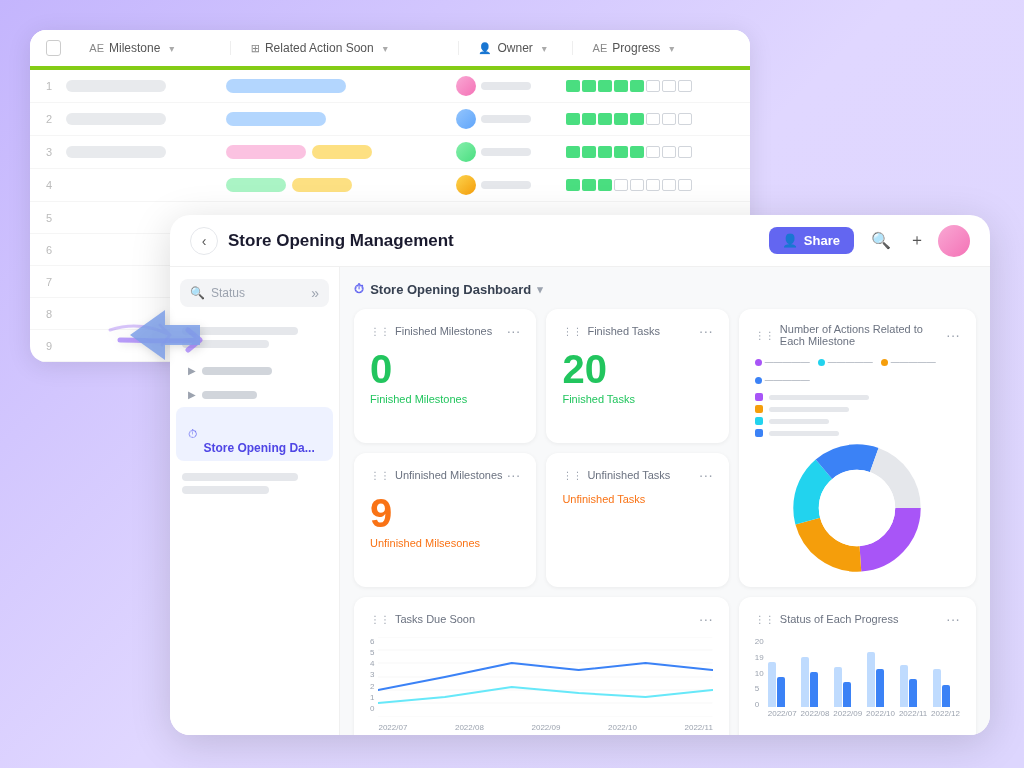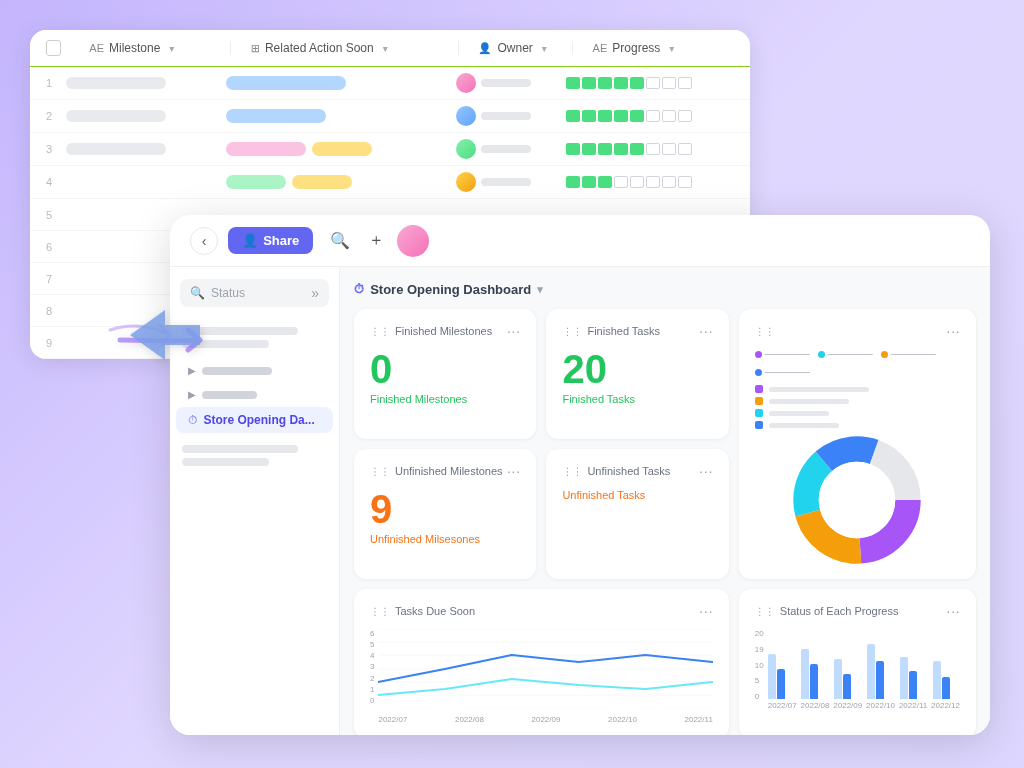--- a/index.html
+++ b/index.html
@@ -22,21 +22,21 @@
       background: #fff;
       border-radius: 16px;
       box-shadow: 0 4px 24px rgba(0,0,0,0.10);
       overflow: hidden;
     }
 
     .bg-card-header {
       display: flex;
       align-items: center;
       padding: 10px 16px;
-      border-bottom: 1px solid #84cc16;
+      border-bottom: 4px solid #84cc16;
       background: #fff;
       gap: 8px;
     }
 
     .col-header {
       display: flex;
       align-items: center;
       gap: 5px;
       font-size: 12px;
       color: #555;
@@ -218,21 +218,21 @@
       padding: 6px 12px;
       gap: 6px;
       cursor: pointer;
       border-radius: 8px;
       margin: 1px 6px;
     }
     .sidebar-item.active {
       background: #eef2ff;
     }
     .sidebar-item-icon { font-size: 12px; color: #6366f1; }
-    .sidebar-item-label { font-size: 12px; color: #374151; }
+    .sidebar-item-label { font-size: 12px; color: #374151; margin-top: 28px; }
     .sidebar-item.active .sidebar-item-label { color: #4f46e5; font-weight: 600; }
 
     
     .content-area {
       flex: 1;
       background: #f8f9fa;
       overflow-y: auto;
       padding: 14px;
     }
 
@@ -533,20 +533,21 @@
     <g transform="translate(30, 10)">
       <polygon points="0,25 35,0 35,15 70,15 70,35 35,35 35,50" fill="#7c9fe8" opacity="0.85"></polygon>
     </g>
   </svg>
 </div>
 
 <div class="main-card">
 
   <div class="topbar">
     <div class="back-btn">‹</div>
+    <span class="topbar-title">Store Opening Management</span>
     <button class="share-btn">
       <span>👤</span>
       <span>Share</span>
     </button>
     <div class="topbar-icon">🔍</div>
     <div class="topbar-icon">＋</div>
     <div class="topbar-avatar"></div>
   </div>
 
   <div class="card-body">
@@ -615,20 +616,21 @@
             <span class="more-icon">···</span>
           </div>
           <div class="stat-value green">20</div>
           <div class="stat-label green">Finished Tasks</div>
         </div>
 
         <div class="donut-card">
           <div class="stat-card-header">
             <div class="stat-card-title">
               <span class="grid-icon">⋮⋮</span>
+              <span>Number of Actions Related to Each Milestone</span>
             </div>
             <span class="more-icon">···</span>
           </div>
           <div class="donut-legend">
             <div class="legend-item">
               <div class="legend-dot" style="background:#a855f7"></div>
               <span>—————</span>
             </div>
             <div class="legend-item">
               <div class="legend-dot" style="background:#22d3ee"></div>

